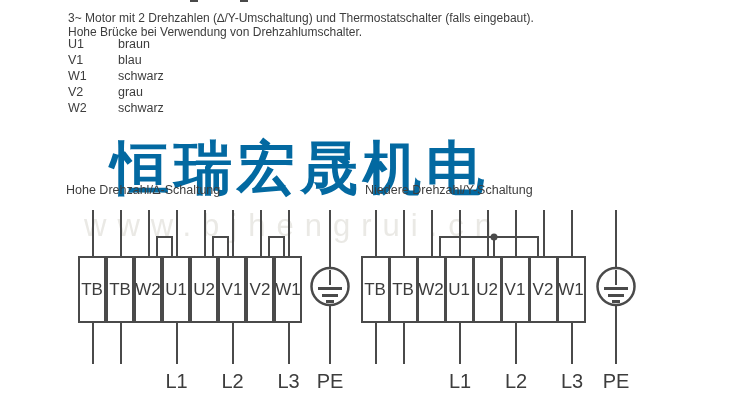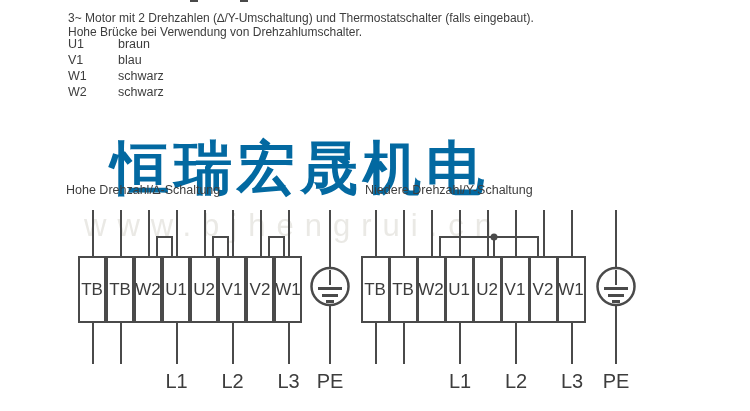--- a/index.html
+++ b/index.html
@@ -45,20 +45,21 @@
 
   <div class="title-block">
     <div>3~ Motor mit 2 Drehzahlen (∆/Y-Umschaltung) und Thermostatschalter (falls eingebaut).</div>
     <div>Hohe Brücke bei Verwendung von Drehzahlumschalter.</div>
   </div>
 
   <div class="wire-list">
     <div><span class="wt">U1</span><span class="wc">braun</span></div>
     <div><span class="wt">V1</span><span class="wc">blau</span></div>
     <div><span class="wt">W1</span><span class="wc">schwarz</span></div>
+    <div><span class="wt">V2</span><span class="wc">grau</span></div>
     <div><span class="wt">W2</span><span class="wc">schwarz</span></div>
   </div>
 
   <div class="heading h-left">Hohe Drehzahl/∆-Schaltung</div>
   <div class="heading h-right">Niedere Drehzahl/Y-Schaltung</div>
 
   <svg class="schematic" width="750" height="411" viewBox="0 0 750 411">
 
     <path class="wire" d="M190 1 H198 M240 1 H248"></path>
 

